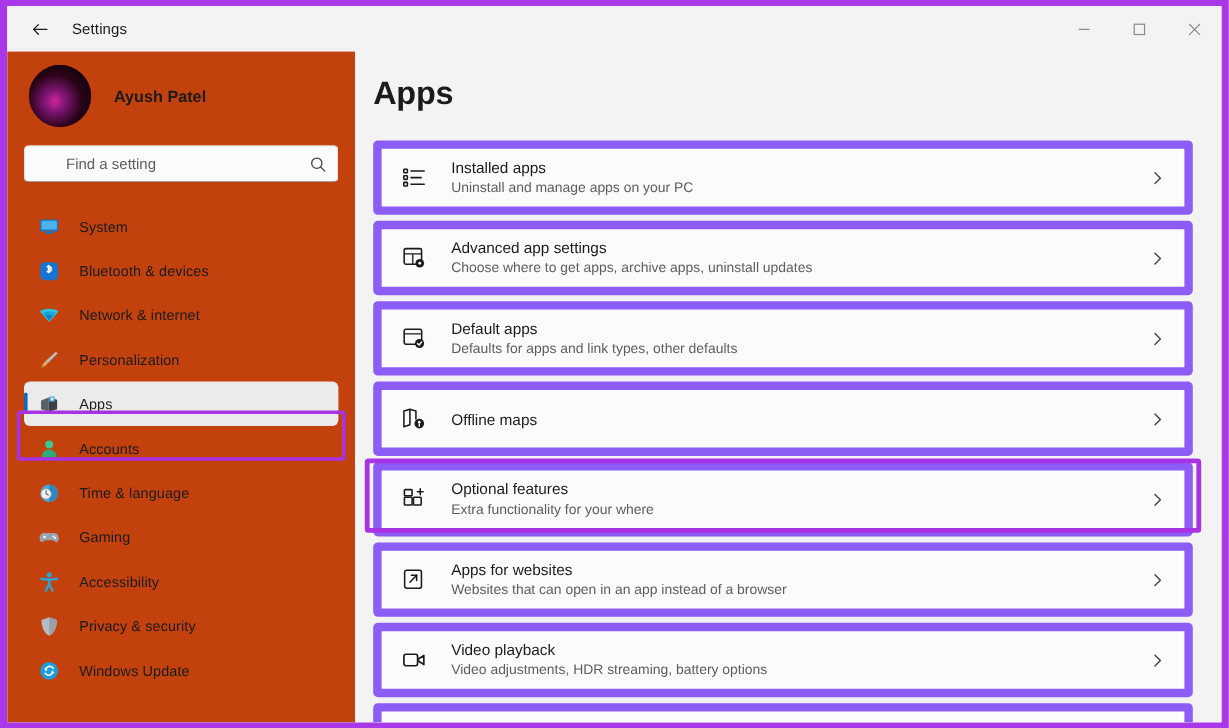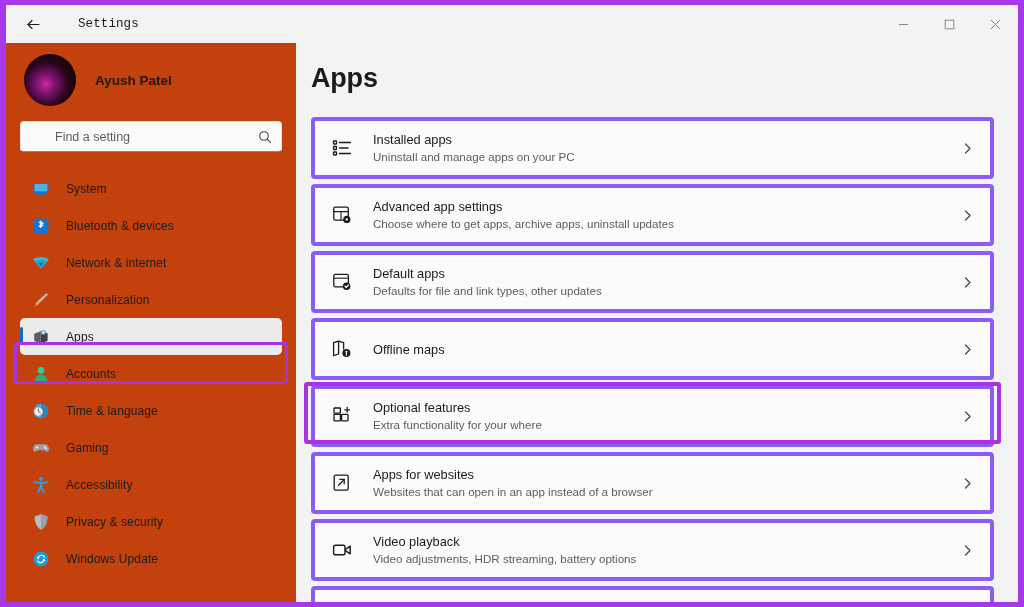--- a/index.html
+++ b/index.html
@@ -39,23 +39,22 @@
   #back-button {
     width: 34px; height: 30px;
     margin-left: 10px;
     display: flex; align-items: center; justify-content: center;
     border-radius: 4px;
     cursor: pointer;
   }
   #titlebar-title {
     font-size: 12.5px;
     color: #1b1b1b;
-    margin-left: 28px;
+    margin-left: 10px;
     letter-spacing: .1px;
-    font-family: Liberation Mono, monospace;
   }
   #window-controls {
     margin-left: auto;
     display: flex;
     height: 38px;
   }
   .winctl {
     width: 46px; height: 38px;
     display: flex; align-items: center; justify-content: center;
     cursor: pointer;
@@ -180,21 +179,21 @@
     font-weight: 600;
     color: #1b1b1b;
     margin: 20px 0 0 15px;
     letter-spacing: -.2px;
   }
   #card-list {
     margin: 23px 24px 0 15px;
   }
   .card {
     background: #fbfbfb;
-    border: 4px solid #8b5cf6;
+    border: 7px solid #8b5cf6;
     border-radius: 4px;
     height: 62px;
     margin-bottom: 5px;
     display: flex;
     align-items: center;
     padding: 0 16px 0 14px;
     cursor: pointer;
   }
   .card-icon {
     width: 26px; height: 26px;
@@ -473,21 +472,21 @@
         <span class="card-icon">
           <svg width="22" height="22" viewBox="0 0 22 22" fill="none" stroke="#1b1b1b" stroke-width="1.3">
             <rect x="2.8" y="3.4" width="14.6" height="12.4" rx="1.5"></rect>
             <path d="M2.8 7.2 H17.4" stroke-width="1.1"></path>
             <circle cx="15.6" cy="15.2" r="3.8" fill="#1b1b1b" stroke="none"></circle>
             <path d="M13.9 15.2 L15.2 16.5 L17.4 14.0" stroke="#fbfbfb" stroke-width="1.2" stroke-linecap="round" stroke-linejoin="round" fill="none"></path>
           </svg>
         </span>
         <span class="card-text">
           <span class="card-title">Default apps</span>
-          <span class="card-sub">Defaults for file and link types, other updates</span>
+          <span class="card-sub">Defaults for apps and link types, other defaults</span>
         </span>
         <span class="card-chevron">
           <svg width="13" height="13" viewBox="0 0 13 13" fill="none" stroke="#444" stroke-width="1.2">
             <path d="M4.5 2 L9 6.5 L4.5 11" stroke-linecap="round" stroke-linejoin="round"></path>
           </svg>
         </span>
       </div>
 
       <div class="card">
         <span class="card-icon">

